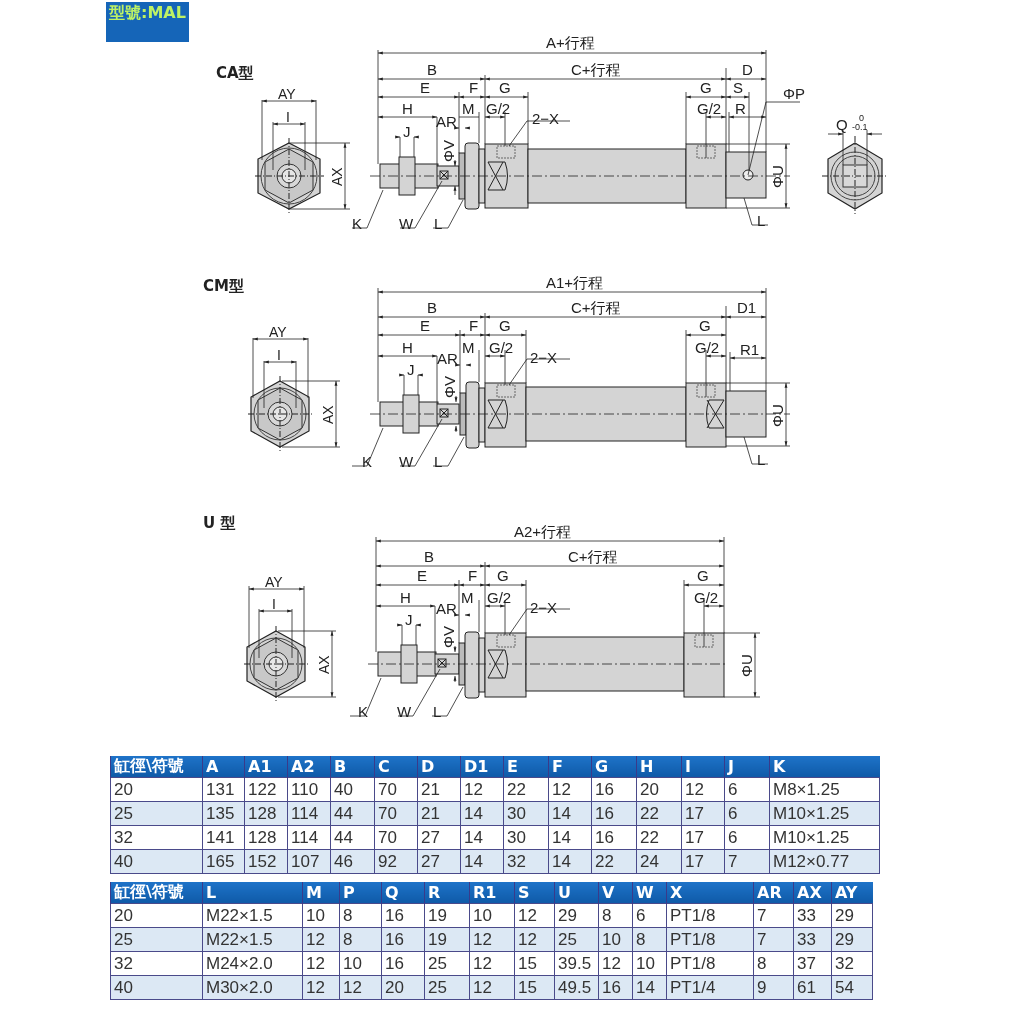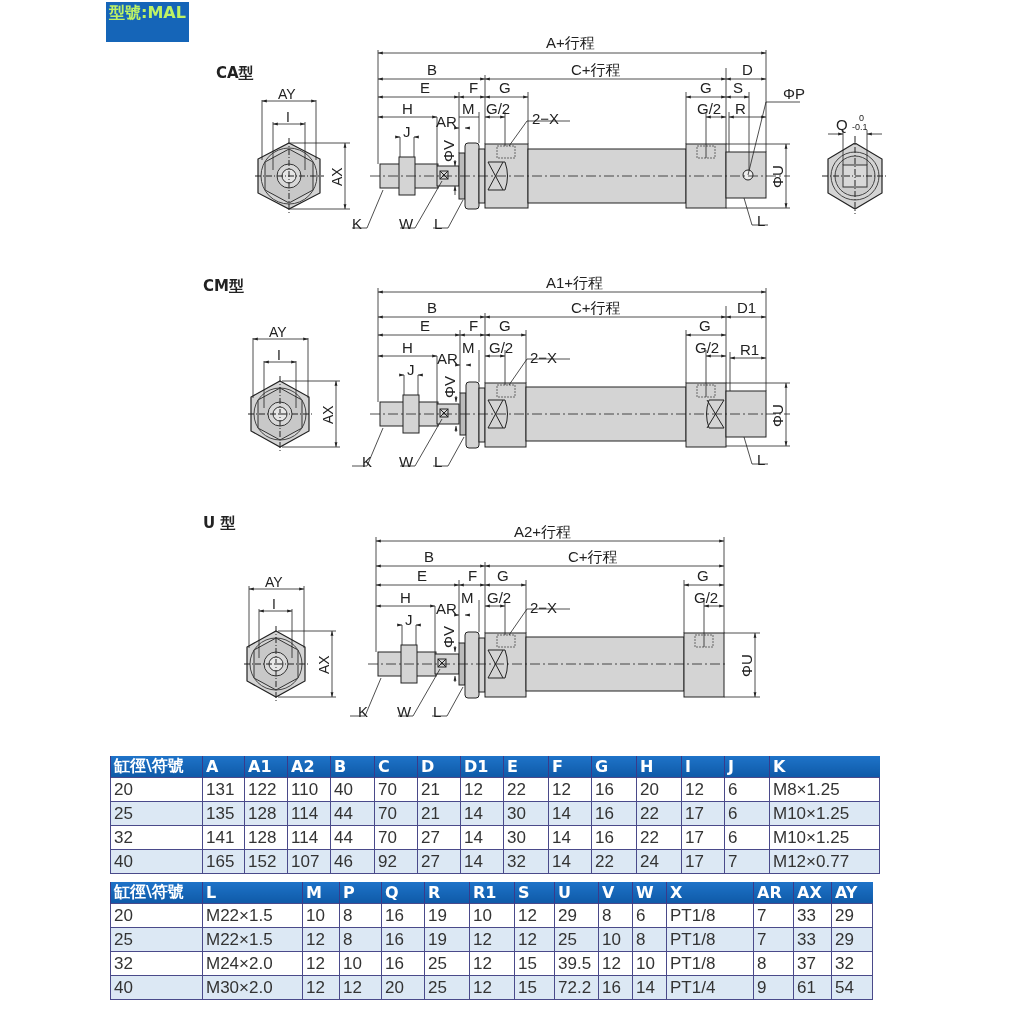--- a/index.html
+++ b/index.html
@@ -600,21 +600,21 @@
     </tr>
     <tr class="alt">
       <td>40</td>
         <td>M30×2.0</td>
         <td>12</td>
         <td>12</td>
         <td>20</td>
         <td>25</td>
         <td>12</td>
         <td>15</td>
-        <td>72.2</td>
+        <td>49.5</td>
         <td>16</td>
         <td>14</td>
         <td>PT1/4</td>
         <td>9</td>
         <td>61</td>
         <td>54</td>
     </tr>
   </tbody>
 </table>
 

